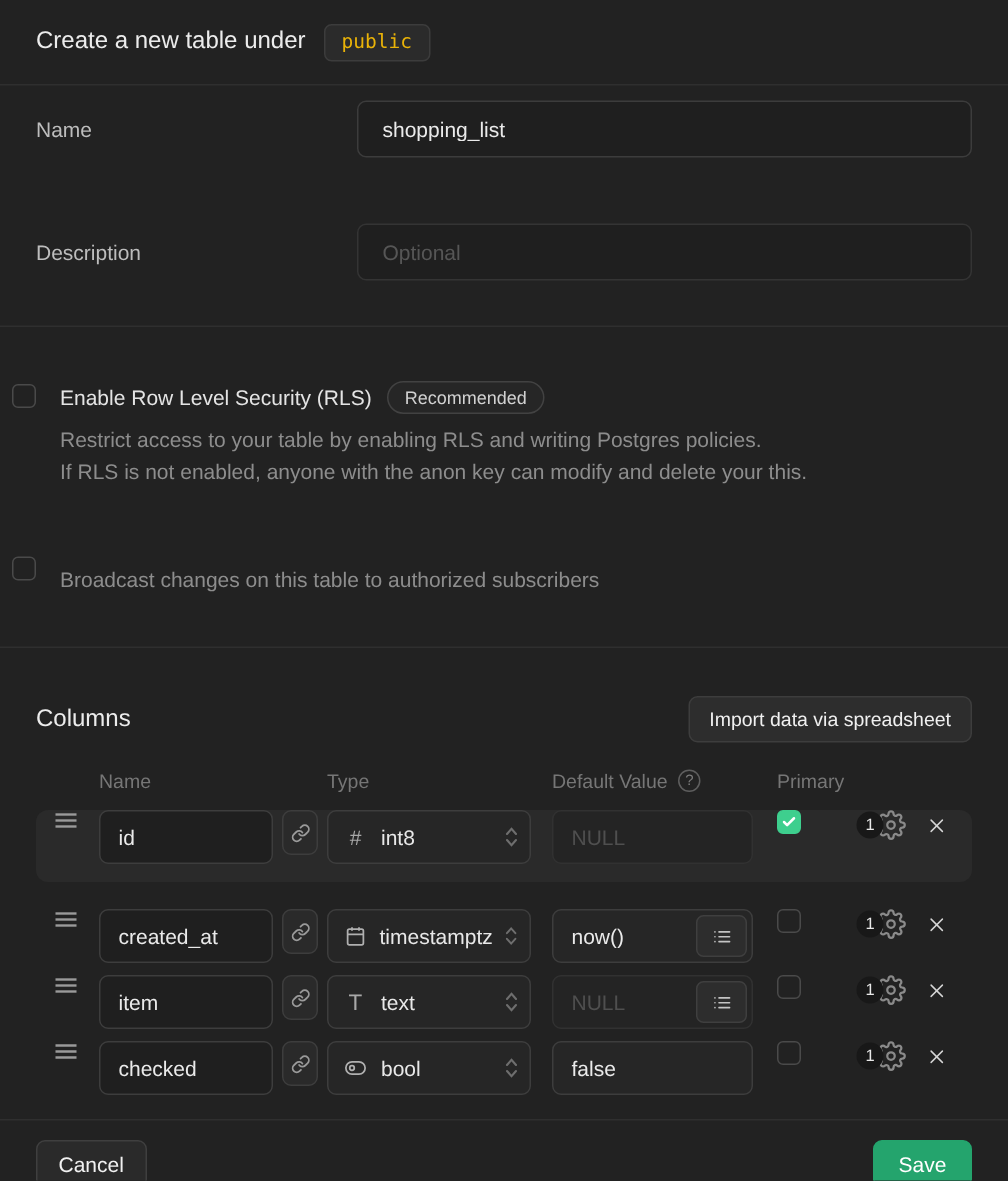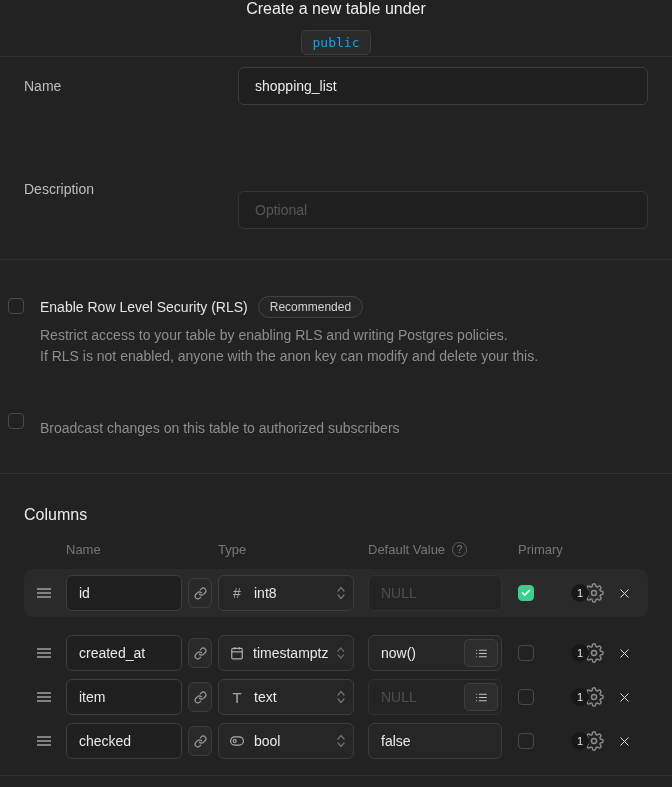--- a/index.html
+++ b/index.html
@@ -1,30 +1,30 @@
 <!DOCTYPE html>
 <html><head>
 <meta charset="utf-8">
 <style>
   * { margin:0; padding:0; box-sizing:border-box; }
   html,body { width:672px; height:787px; background:#222222; font-family:"Liberation Sans", sans-serif; overflow:hidden; }
 
   
-  .dlg-header { height:57px; display:flex; align-items:center; gap:12px; padding:0 24px; border-bottom:1px solid #2f2f2f;flex-direction:column; }
+  .dlg-header { height:57px; display:flex; align-items:center; gap:12px; padding:0 24px; border-bottom:1px solid #2f2f2f; }
   .dlg-title { font-size:16px; color:#ececec; }
-  .schema-badge { font-family:"DejaVu Sans Mono", monospace; font-size:13px; color:#0ea5e9; background:#2b2b2b; border:1px solid #3c3c3c; border-radius:5px; padding:4px 11px; }
+  .schema-badge { font-family:"DejaVu Sans Mono", monospace; font-size:13px; color:#eab308; background:#2b2b2b; border:1px solid #3c3c3c; border-radius:5px; padding:4px 11px; }
 
   
   .form-section { padding:10px 24px 30px; border-bottom:1px solid #2f2f2f; }
   .form-row { display:flex; align-items:center; }
   .form-row + .form-row { margin-top:44px;justify-content:space-between; }
   .form-label { width:214px; font-size:14px; color:#bdbdbd; }
   .form-input { flex:1; height:38px; background:#1f1f1f; border:1px solid #3c3c3c; border-radius:6px; color:#eaeaea; font-size:14px; padding:0 16px; outline:none; font-family:"Liberation Sans", sans-serif; }
   .form-input::placeholder { color:#565656; }
-  .form-input.dim { border-color:#343434;margin-top:42px; }
+  .form-input.dim { border-color:#343434; }
 
   
   .toggles-section { padding:36px 8px 34px; border-bottom:1px solid #2f2f2f; }
   .toggle-group { display:flex; gap:16px; }
   .toggle-group + .toggle-group { margin-top:44px; }
   .checkbox { width:16px; height:16px; border:1px solid #4a4a4a; border-radius:4px; background:transparent; flex:0 0 16px; margin-top:2px; display:flex; align-items:center; justify-content:center; cursor:pointer; }
   .checkbox.checked { background:#3ecf8e; border-color:#3ecf8e; }
   .toggle-texts { display:flex; flex-direction:column; }
   .toggle-label-row { display:flex; align-items:center; gap:10px; }
   .toggle-label { font-size:14px; color:#e4e4e4; }
@@ -37,21 +37,21 @@
   .columns-title { font-size:16px; color:#ececec; }
   .import-btn { background:#2d2d2d; border:1px solid #3d3d3d; border-radius:6px; color:#f0f0f0; font-size:13px; padding:7px 13px; cursor:pointer; font-family:"Liberation Sans", sans-serif; }
 
   .grid-headers { display:flex; padding-left:42px; margin-top:18px; font-size:13px; color:#767676; }
   .gh-name { width:152px; }
   .gh-type { width:150px; }
   .gh-default { width:150px; display:flex; align-items:center; gap:7px; }
   .help-icon { width:15px; height:15px; border:1px solid #5e5e5e; border-radius:50%; color:#7a7a7a; font-size:10px; display:inline-flex; align-items:center; justify-content:center; }
 
   .rows-wrap { margin-top:12px; }
-  .col-row { display:flex; align-items:center; padding:0 12px; }
+  .col-row { display:flex; align-items:flex-start; padding:0 12px; }
   .col-row.highlight { background:#2a2a2a; border-radius:8px; height:48px; margin-bottom:18px; }
   .col-row.plain { height:36px; margin-bottom:8px; }
   .col-row.plain:last-child { margin-bottom:0; }
 
   .drag-handle { width:24px; display:flex; align-items:center; justify-content:flex-start; cursor:grab; }
   .cell-name { width:116px; height:36px; margin-left:6px; background:#1f1f1f; border:1px solid #3d3d3d; border-radius:6px; color:#eaeaea; font-size:14px; padding:0 12px; outline:none; font-family:"Liberation Sans", sans-serif; }
   .link-btn { width:24px; height:30px; margin-left:6px; background:#2a2a2a; border:1px solid #3d3d3d; border-radius:6px; display:flex; align-items:center; justify-content:center; cursor:pointer; }
   .type-select { width:136px; height:36px; margin-left:6px; background:#262626; border:1px solid #3d3d3d; border-radius:6px; display:flex; align-items:center; gap:9px; padding:0 8px 0 10px; cursor:pointer; }
   .type-icon { width:16px; display:flex; align-items:center; justify-content:center; color:#a8a8a8; font-size:14px; }
   .type-label { flex:1; font-size:14px; color:#e8e8e8; }
@@ -110,20 +110,21 @@
     <div class="checkbox"></div>
     <div class="toggle-texts">
       <div class="toggle-desc">Broadcast changes on this table to authorized subscribers</div>
     </div>
   </div>
 </div>
 
 <div class="columns-section">
   <div class="columns-head">
     <span class="columns-title">Columns</span>
+    <button class="import-btn">Import data via spreadsheet</button>
   </div>
 
   <div class="grid-headers">
     <span class="gh-name">Name</span>
     <span class="gh-type">Type</span>
     <span class="gh-default">
       <span>Default Value</span>
       <span class="help-icon">?</span>
     </span>
     <span>Primary</span>

